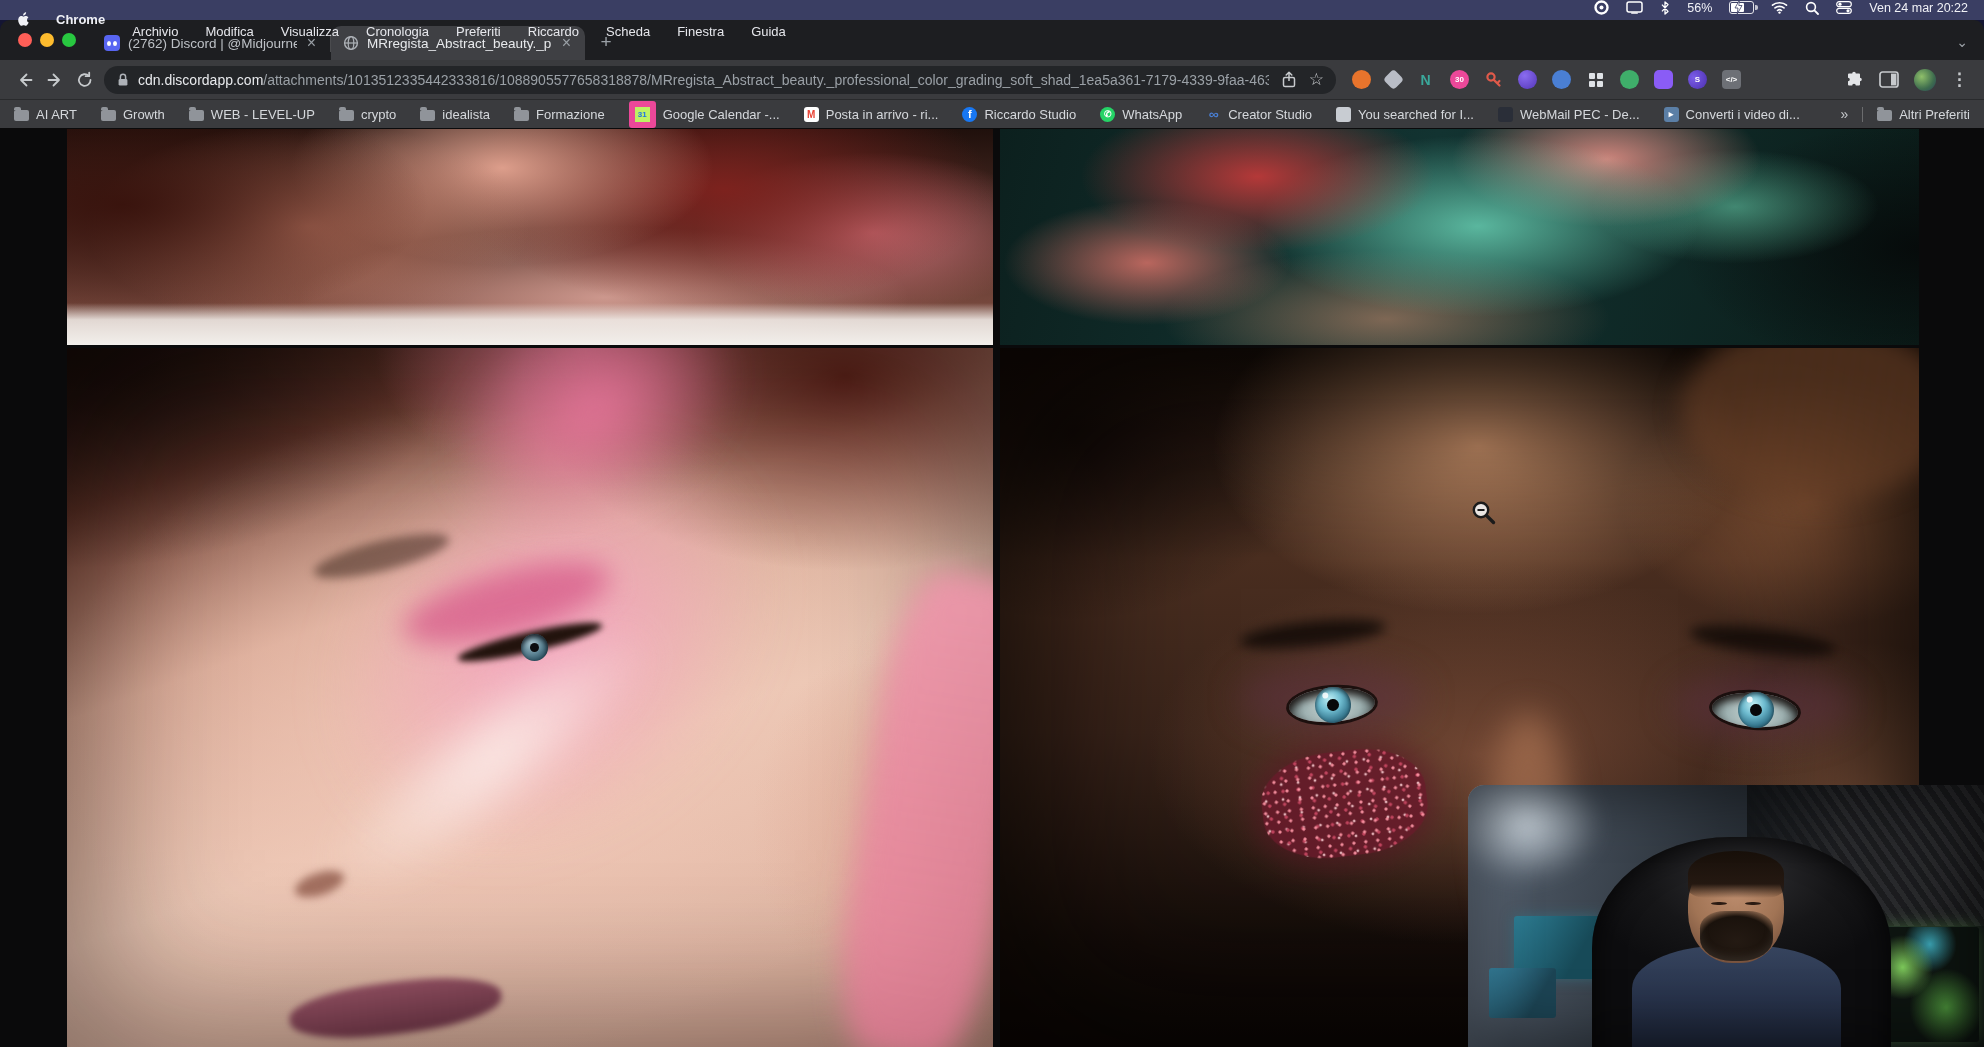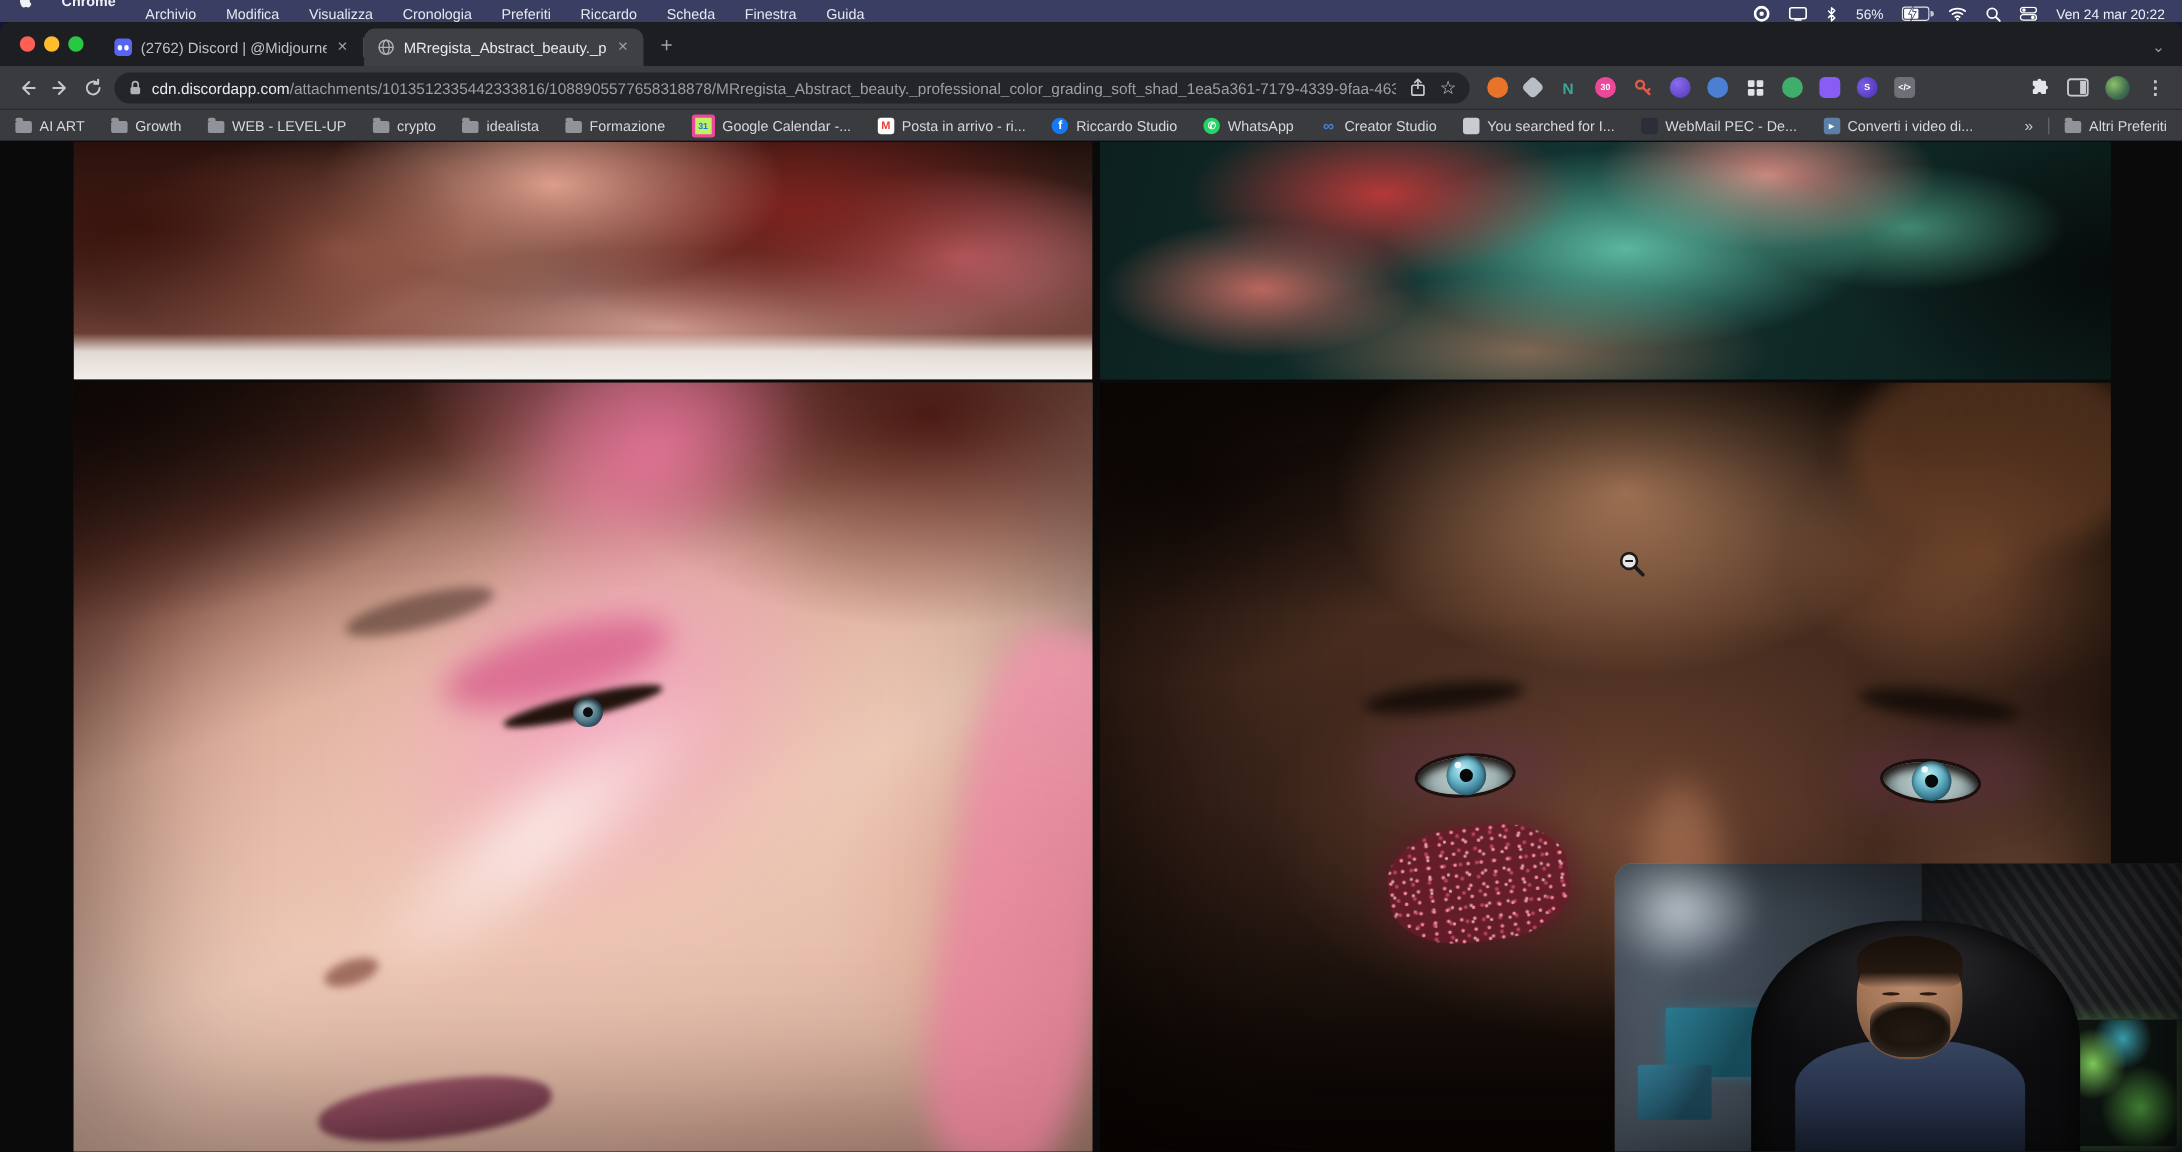--- a/index.html
+++ b/index.html
@@ -1,19 +1,19 @@
 <!DOCTYPE html>
 <html><head>
 <meta charset="utf-8">
 <style>
   html,body{margin:0;padding:0;background:#000;}
   .screen{position:relative;width:1984px;height:1047px;overflow:hidden;background:#141533;font-family:"Liberation Sans",sans-serif;-webkit-font-smoothing:antialiased;}
 
   
-  .menubar{position:absolute;left:0;top:0;right:0;height:20px;background:#3a3e63;display:flex;align-items:flex-end;padding:0 16px;color:#f0f1f6;font-size:13px;z-index:50;}
+  .menubar{position:absolute;left:0;top:0;right:0;height:20px;background:#3a3e63;display:flex;align-items:flex-start;padding:0 16px;color:#f0f1f6;font-size:13px;z-index:50;}
   .mb-left{display:flex;align-items:center;gap:27px;}
   .mb-app{font-weight:700;}
   .mb-item{font-weight:400;opacity:.95;margin-top:24px;}
   .mb-right{margin-left:auto;display:flex;align-items:center;gap:17px;font-size:12.5px;}
   .mb-right svg{display:block;}
   .batt{position:relative;width:23px;height:11px;border:1.5px solid rgba(255,255,255,.85);border-radius:3px;}
   .batt::after{content:"";position:absolute;right:-4.5px;top:2.5px;width:2.5px;height:5px;background:rgba(255,255,255,.7);border-radius:0 2px 2px 0;}
   .batt .fill{position:absolute;left:1px;top:1px;bottom:1px;width:56%;background:#fff;border-radius:1px;}
   .batt svg{position:absolute;left:4px;top:-2px;}
 
@@ -400,21 +400,21 @@
         </span>
       <span class="bm">
           <span class="ic-folder"></span>
           <span>idealista</span>
         </span>
       <span class="bm">
           <span class="ic-folder"></span>
           <span>Formazione</span>
         </span>
       <span class="bm">
-          <span class="fvi" style="background:#bef264;color:#1a73e8;border:3px solid #ec4899;font-size:8px">31</span>
+          <span class="fvi" style="background:#bef264;color:#1a73e8;border:6px solid #ec4899;font-size:8px">31</span>
           <span>Google Calendar -...</span>
         </span>
       <span class="bm">
           <span class="fvi" style="background:#fff;color:#ea4335">M</span>
           <span>Posta in arrivo - ri...</span>
         </span>
       <span class="bm">
           <span class="fvi" style="background:#1877f2;border-radius:50%;font-size:11px">f</span>
           <span>Riccardo Studio</span>
         </span>

